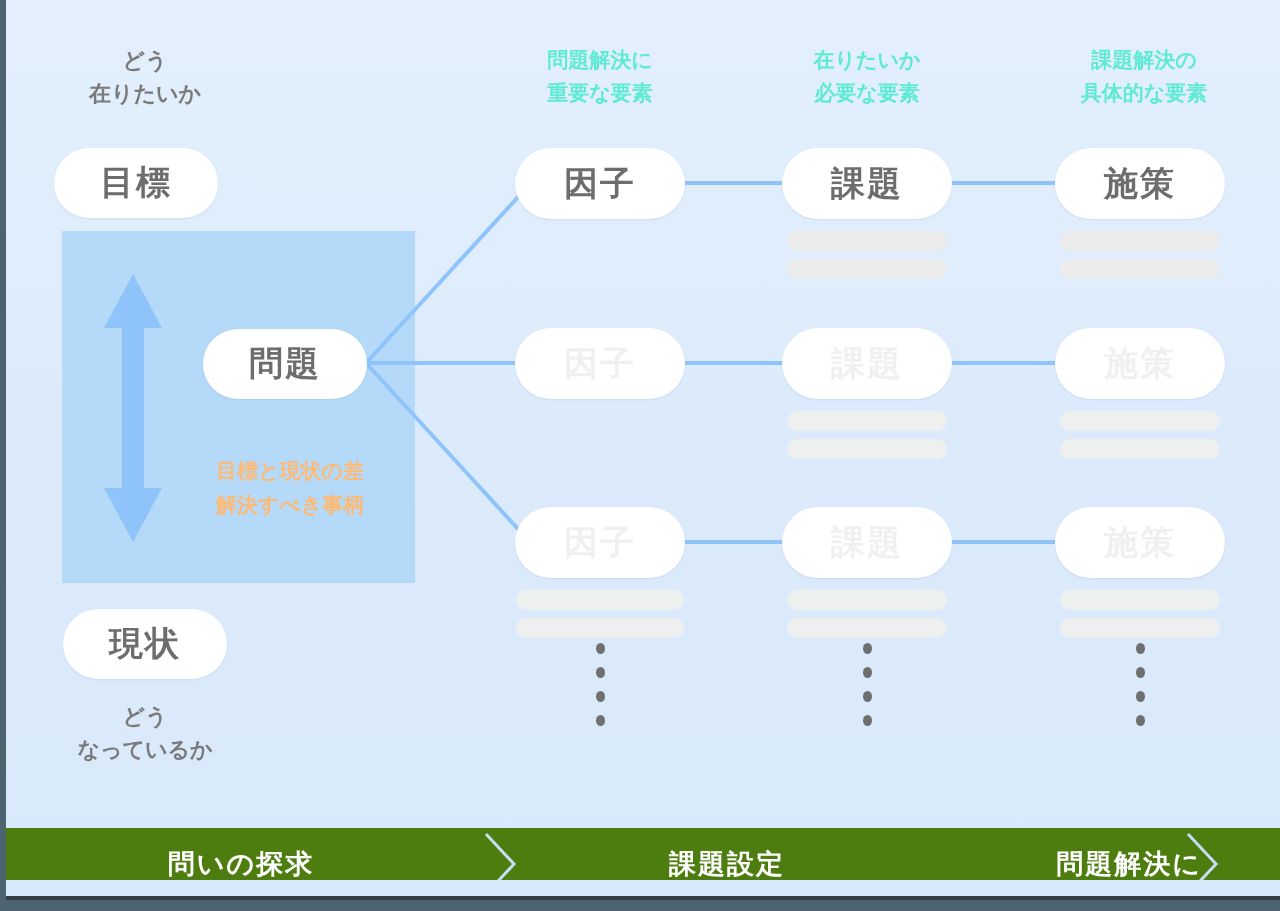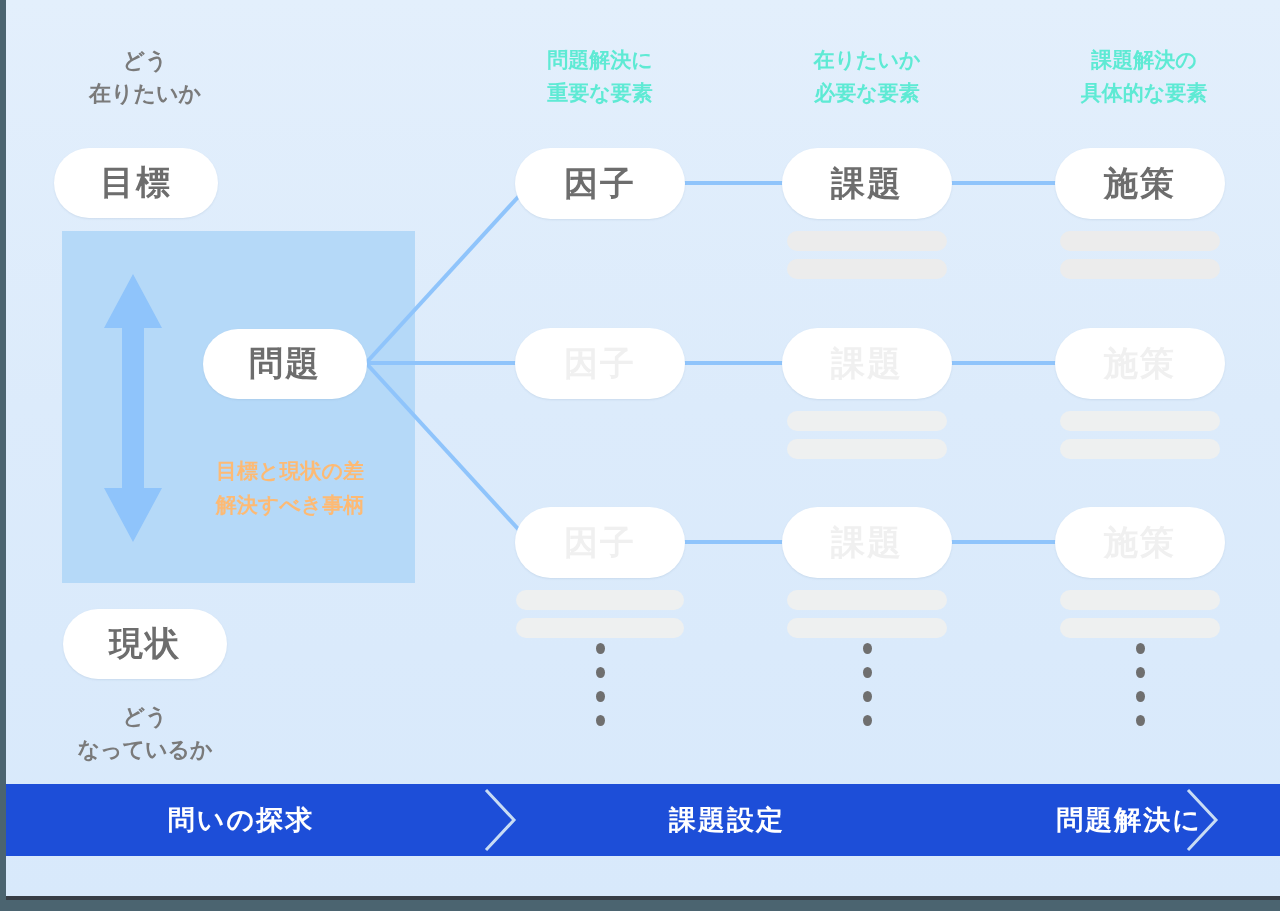--- a/index.html
+++ b/index.html
@@ -87,22 +87,22 @@
     font-size:21px;
     font-weight:700;
     line-height:1.6;
     white-space:pre-line;
   }
   
   .links{ position:absolute;left:0;top:0;width:1280px;height:900px; }
   
   .banner{
     position:absolute;
-    left:6px;top:784px;width:1274px;height:72px;
-    background:#1d4ed8;
+    left:6px;top:828px;width:1274px;height:52px;
+    background:#4d7c0f;
     overflow:hidden;
   }
   .banner-step{
     position:absolute;
     top:0;height:72px;
     display:flex;align-items:center;justify-content:center;
     color:#ffffff;font-size:27px;font-weight:700;letter-spacing:2px;
   }
   .chev{
     position:absolute;top:0;height:72px;width:46px;

